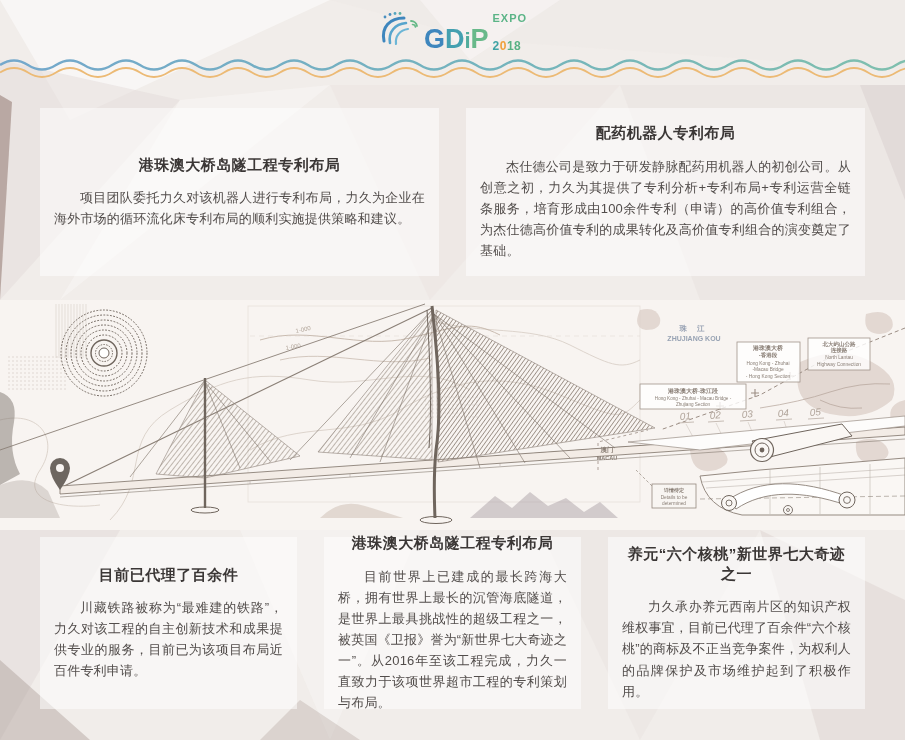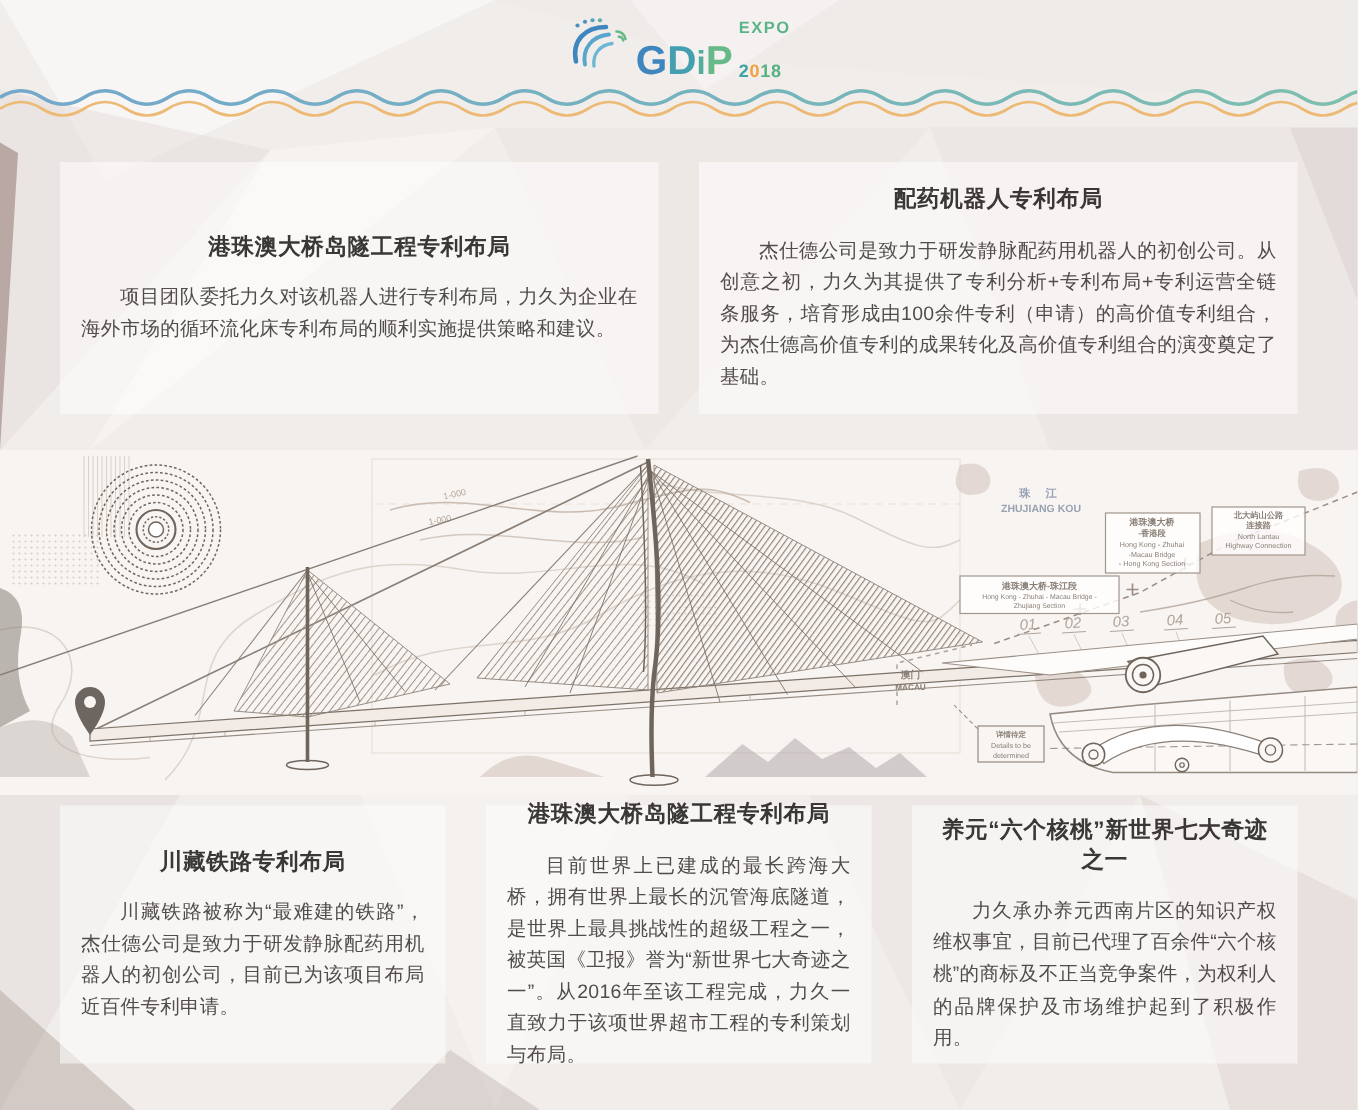--- a/index.html
+++ b/index.html
@@ -345,22 +345,22 @@
         <rect x="652" y="184" width="44" height="24" fill="#f8f5f2" stroke="#95897f" stroke-width="0.8"></rect>
         <text x="674" y="191.5" font-size="5" fill="#8a7f76" text-anchor="middle" font-weight="bold">详情待定</text>
         <text x="674" y="198.5" font-size="4.8" fill="#8a7f76" text-anchor="middle">Details to be</text>
         <text x="674" y="205" font-size="4.8" fill="#8a7f76" text-anchor="middle">determined</text>
       </g>
     </svg>
   </div>
 
   <div class="cards-row bottom">
     <div class="card">
-      <div class="card-title">川藏铁路专利布局</div>
-      <div class="card-body">川藏铁路被称为“最难建的铁路”，杰仕德公司是致力于研发静脉配药用机器人的初创公司，目前已为该项目布局近百件专利申请。</div>
+      <div class="card-title">目前已代理了百余件</div>
+      <div class="card-body">川藏铁路被称为“最难建的铁路”，力久对该工程的自主创新技术和成果提供专业的服务，目前已为该项目布局近百件专利申请。</div>
     </div>
     <div class="card">
       <div class="card-title">港珠澳大桥岛隧工程专利布局</div>
       <div class="card-body">目前世界上已建成的最长跨海大桥，拥有世界上最长的沉管海底隧道，是世界上最具挑战性的超级工程之一，被英国《卫报》誉为“新世界七大奇迹之一”。从2016年至该工程完成，力久一直致力于该项世界超市工程的专利策划与布局。</div>
     </div>
     <div class="card">
       <div class="card-title">养元“六个核桃”新世界七大奇迹之一</div>
       <div class="card-body">力久承办养元西南片区的知识产权维权事宜，目前已代理了百余件“六个核桃”的商标及不正当竞争案件，为权利人的品牌保护及市场维护起到了积极作用。</div>
     </div>
   </div>

